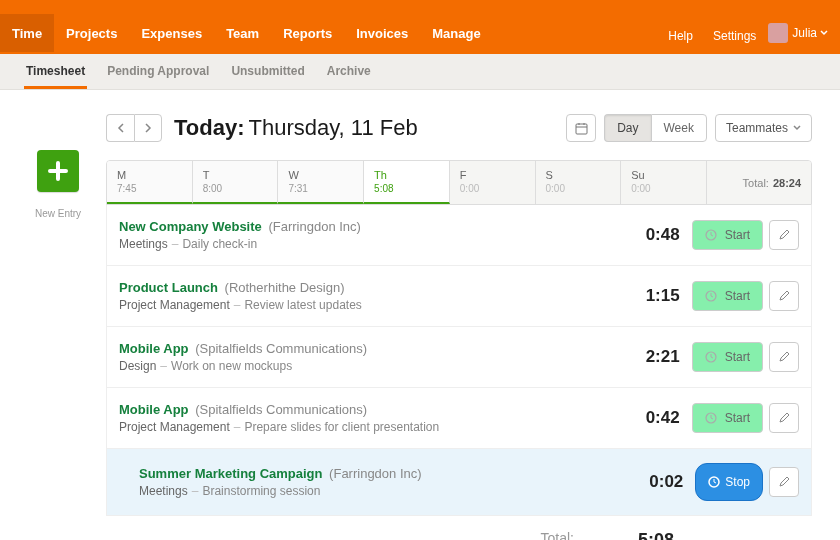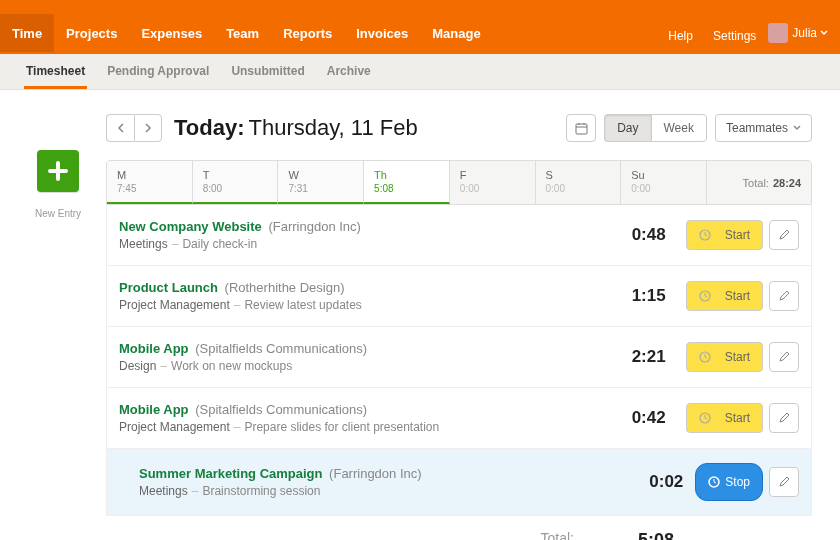--- a/index.html
+++ b/index.html
@@ -60,21 +60,21 @@
   .entries { border-left: 1px solid #eee; border-right: 1px solid #eee; }
   .entry { display: flex; align-items: center; padding: 14px 12px; border-bottom: 1px solid #eee; }
   .entry.running { background: #e9f4fb; padding-left: 32px; }
   .entry .info { flex: 1; }
   .entry .project { font-size: 13px; color: #15803d; font-weight: 700; }
   .entry .client { font-size: 13px; color: #888; font-weight: 400; margin-left: 3px; }
   .entry .taskrow { font-size: 12px; color: #888; margin-top: 3px; }
   .entry .tasklabel { color: #666; }
   .entry .dash { color: #bbb; margin: 0 4px; }
   .entry .dur { font-size: 17px; font-weight: 600; color: #222; width: 60px; text-align: right; margin-right: 12px; }
-  .startbtn { height: 30px; padding: 0 12px; border: 1px solid #ccc; border-radius: 4px; background: #fde047; color: #666; font-size: 12px; display: flex; align-items: center; gap: 14px; cursor: pointer; margin-left: 8px; }
+  .startbtn { height: 30px; padding: 0 12px; border: 1px solid #ccc; border-radius: 4px; background: #86efac; color: #666; font-size: 12px; display: flex; align-items: center; gap: 8px; cursor: pointer; }
   .stopbtn { height: 38px; padding: 0 12px; border: 1px solid #1a73c8; border-radius: 12px; background: #2c8fe3; color: #fff; font-size: 12px; font-weight: 400; display: flex; align-items: center; gap: 5px; cursor: pointer; }
   .editbtn { width: 30px; height: 30px; border: 1px solid #ccc; border-radius: 4px; background: #fff; display: flex; align-items: center; justify-content: center; cursor: pointer; margin-left: 6px; color: #888; }
 
   .totalsrow { display: flex; padding: 14px 12px; }
   .totalsrow .lbl { flex: 1; text-align: right; font-size: 14px; color: #999; padding-right: 40px; }
   .totalsrow .val { font-size: 18px; font-weight: 700; color: #222; width: 60px; text-align: right; margin-right: 126px; }
 </style>
 </head>
 <body>
 

